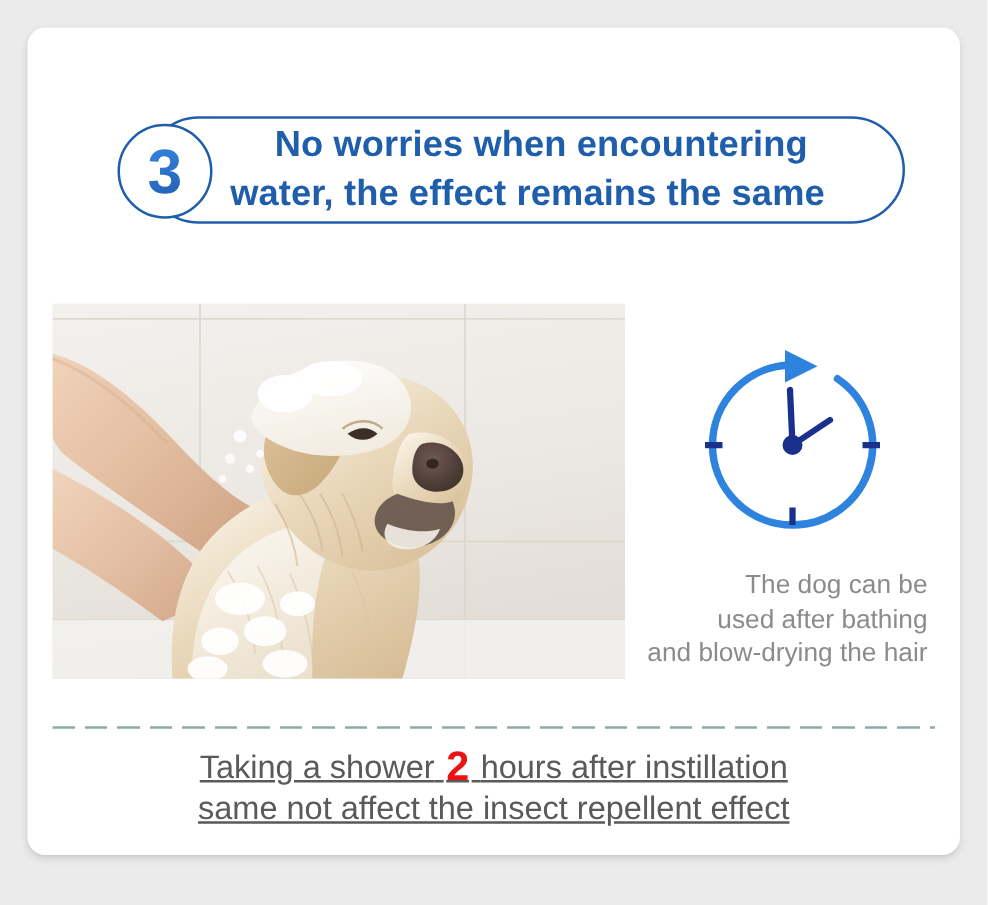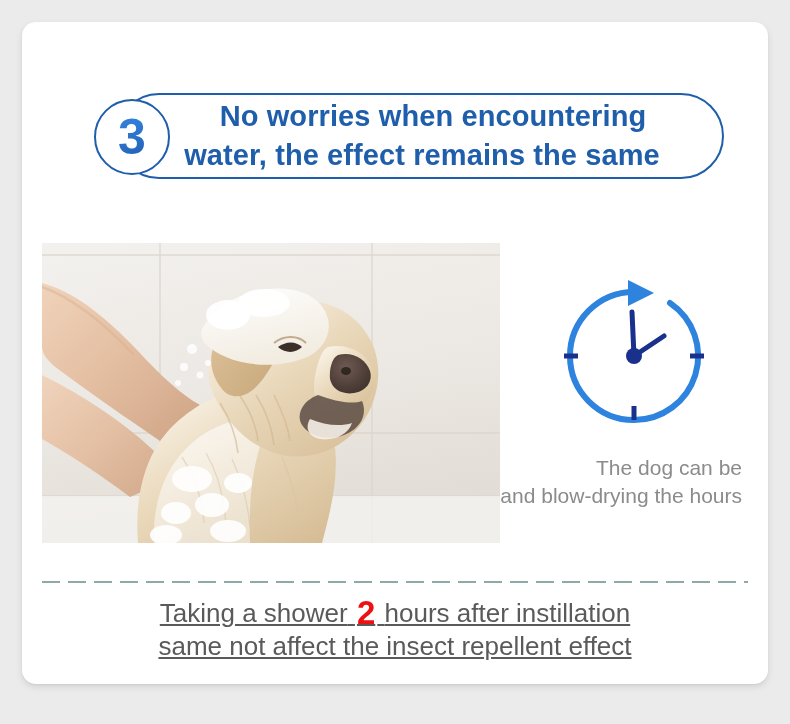--- a/index.html
+++ b/index.html
@@ -313,21 +313,22 @@
       </g>
 
       <line x1="84" y1="80" x2="82" y2="36" stroke="#19308c" stroke-width="5" stroke-linecap="round"></line>
       <line x1="84" y1="80" x2="114" y2="60" stroke="#19308c" stroke-width="5" stroke-linecap="round"></line>
       <circle cx="84" cy="80" r="8" fill="#19308c"></circle>
     </svg>
   </div>
 
   <div class="clock-caption">
     <div>The dog can be</div>
-    <div>and blow-drying the hours</div>
+    <div>used after bathing</div>
+    <div>and blow-drying the hair</div>
   </div>
 
   <div class="divider"></div>
 
   <div class="bottom-caption">
     <span class="bc-line">
       <span>Taking a shower</span>
       <span class="hl">2</span>
       <span>hours after instillation</span>
     </span>

